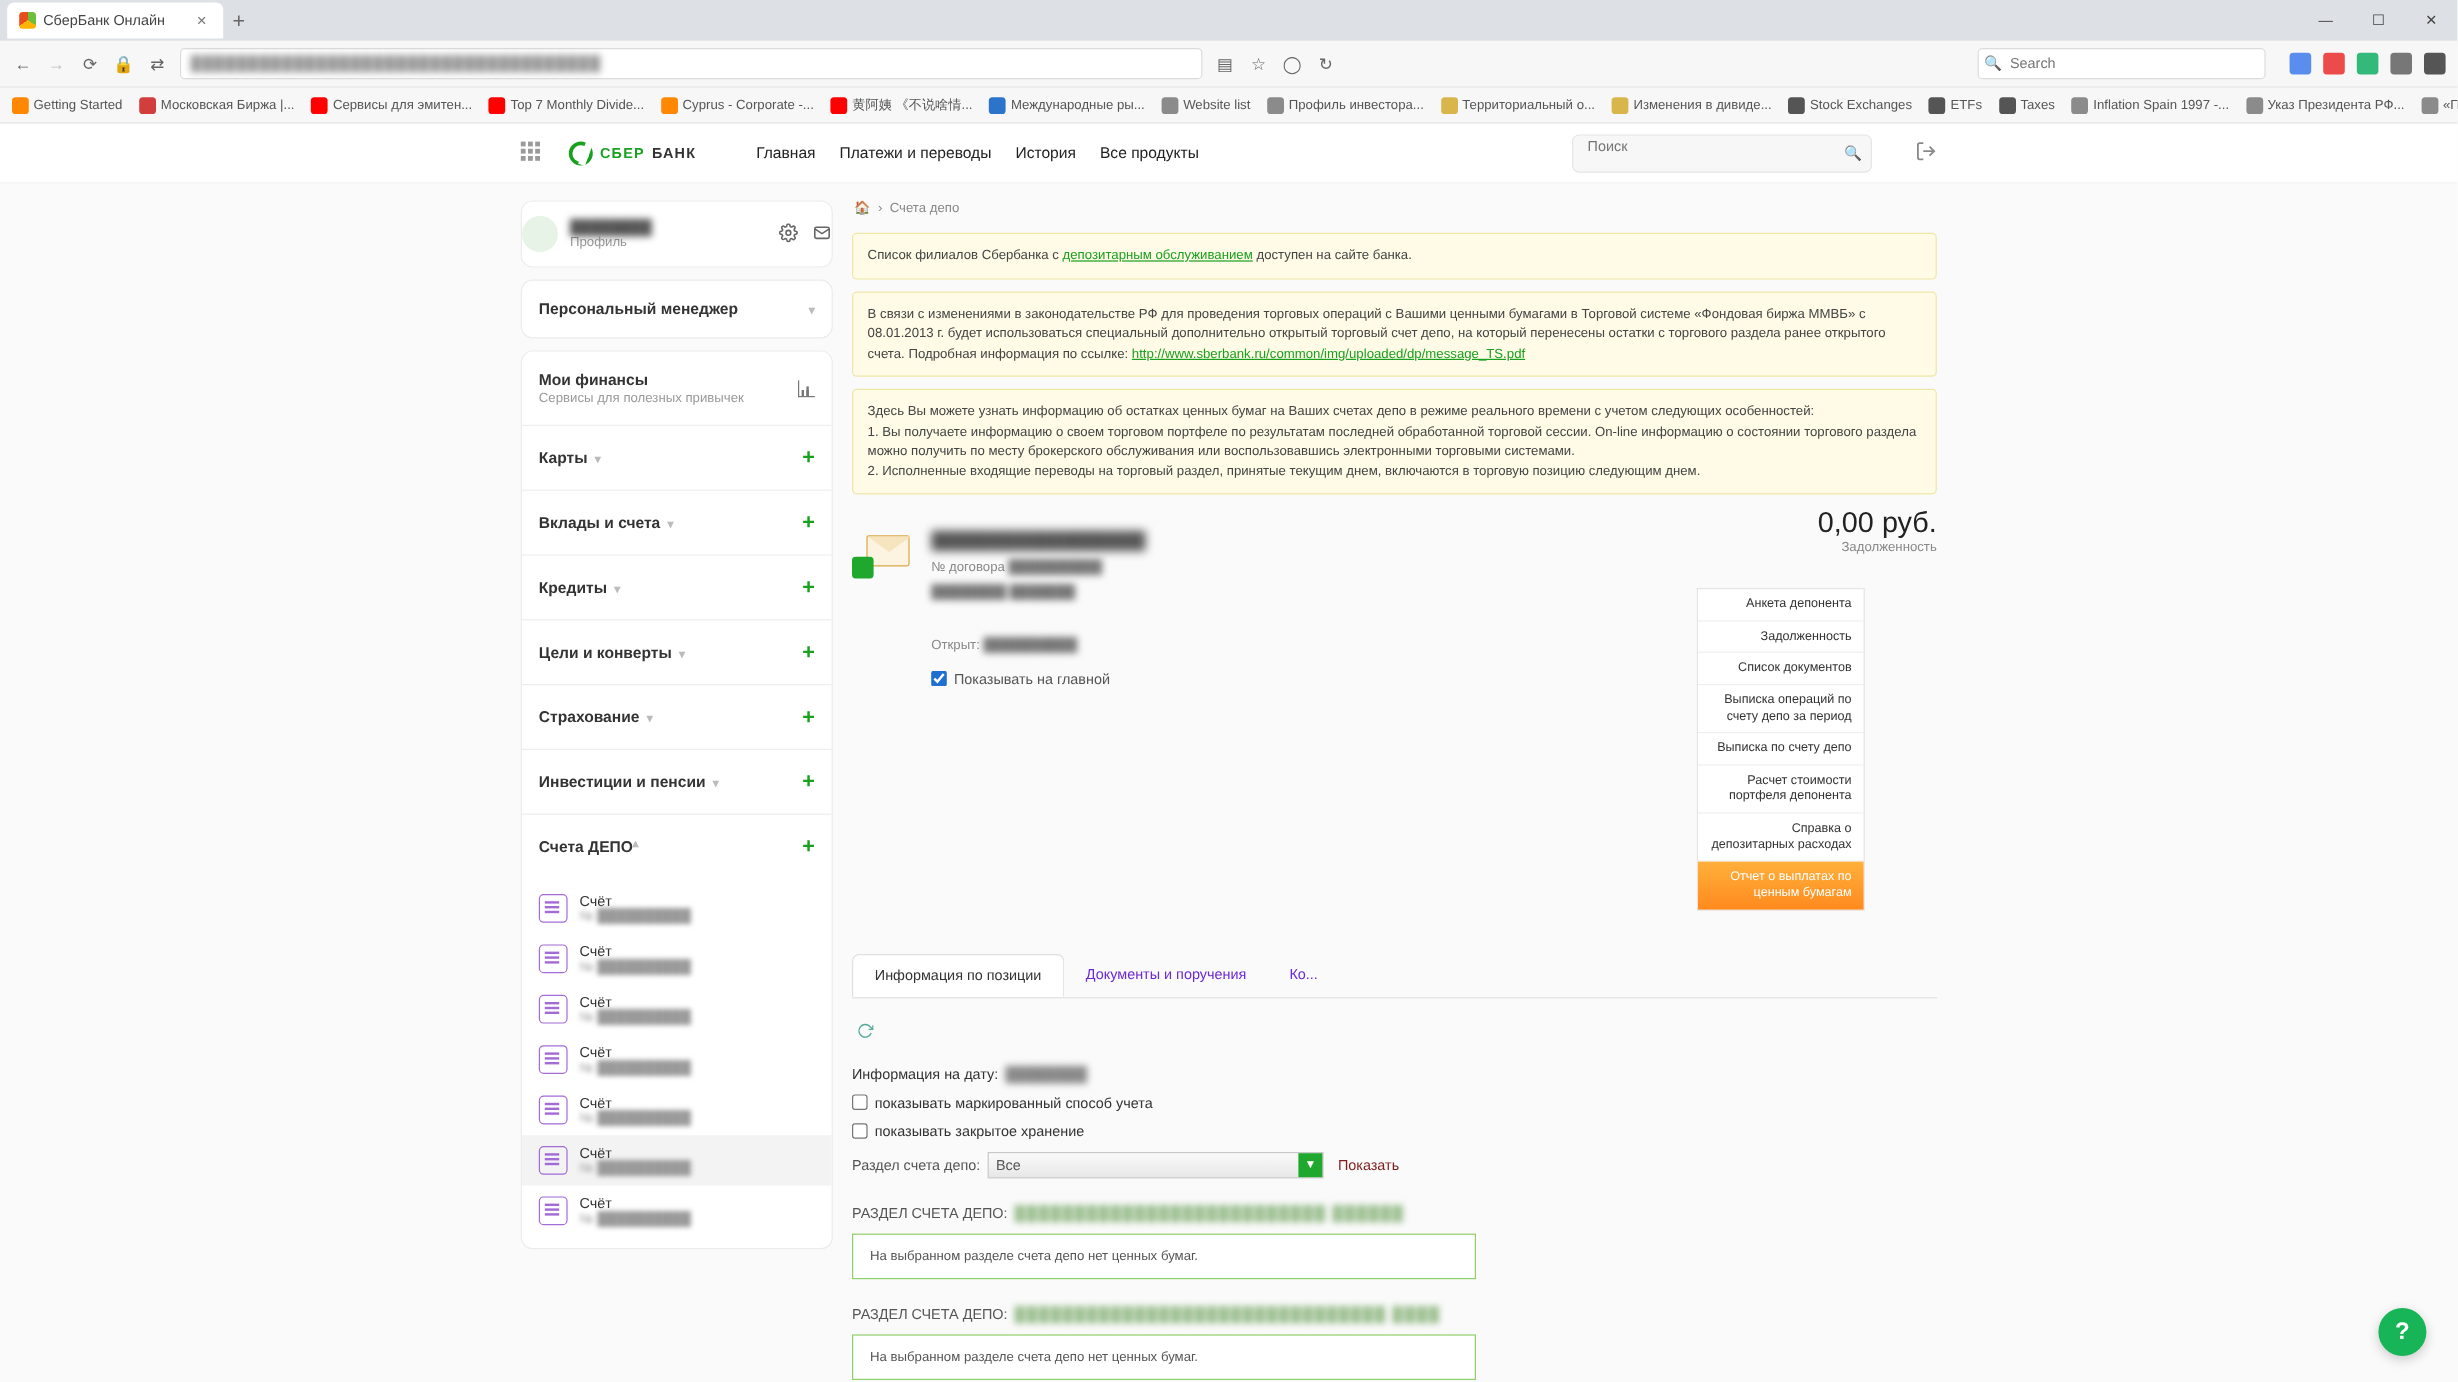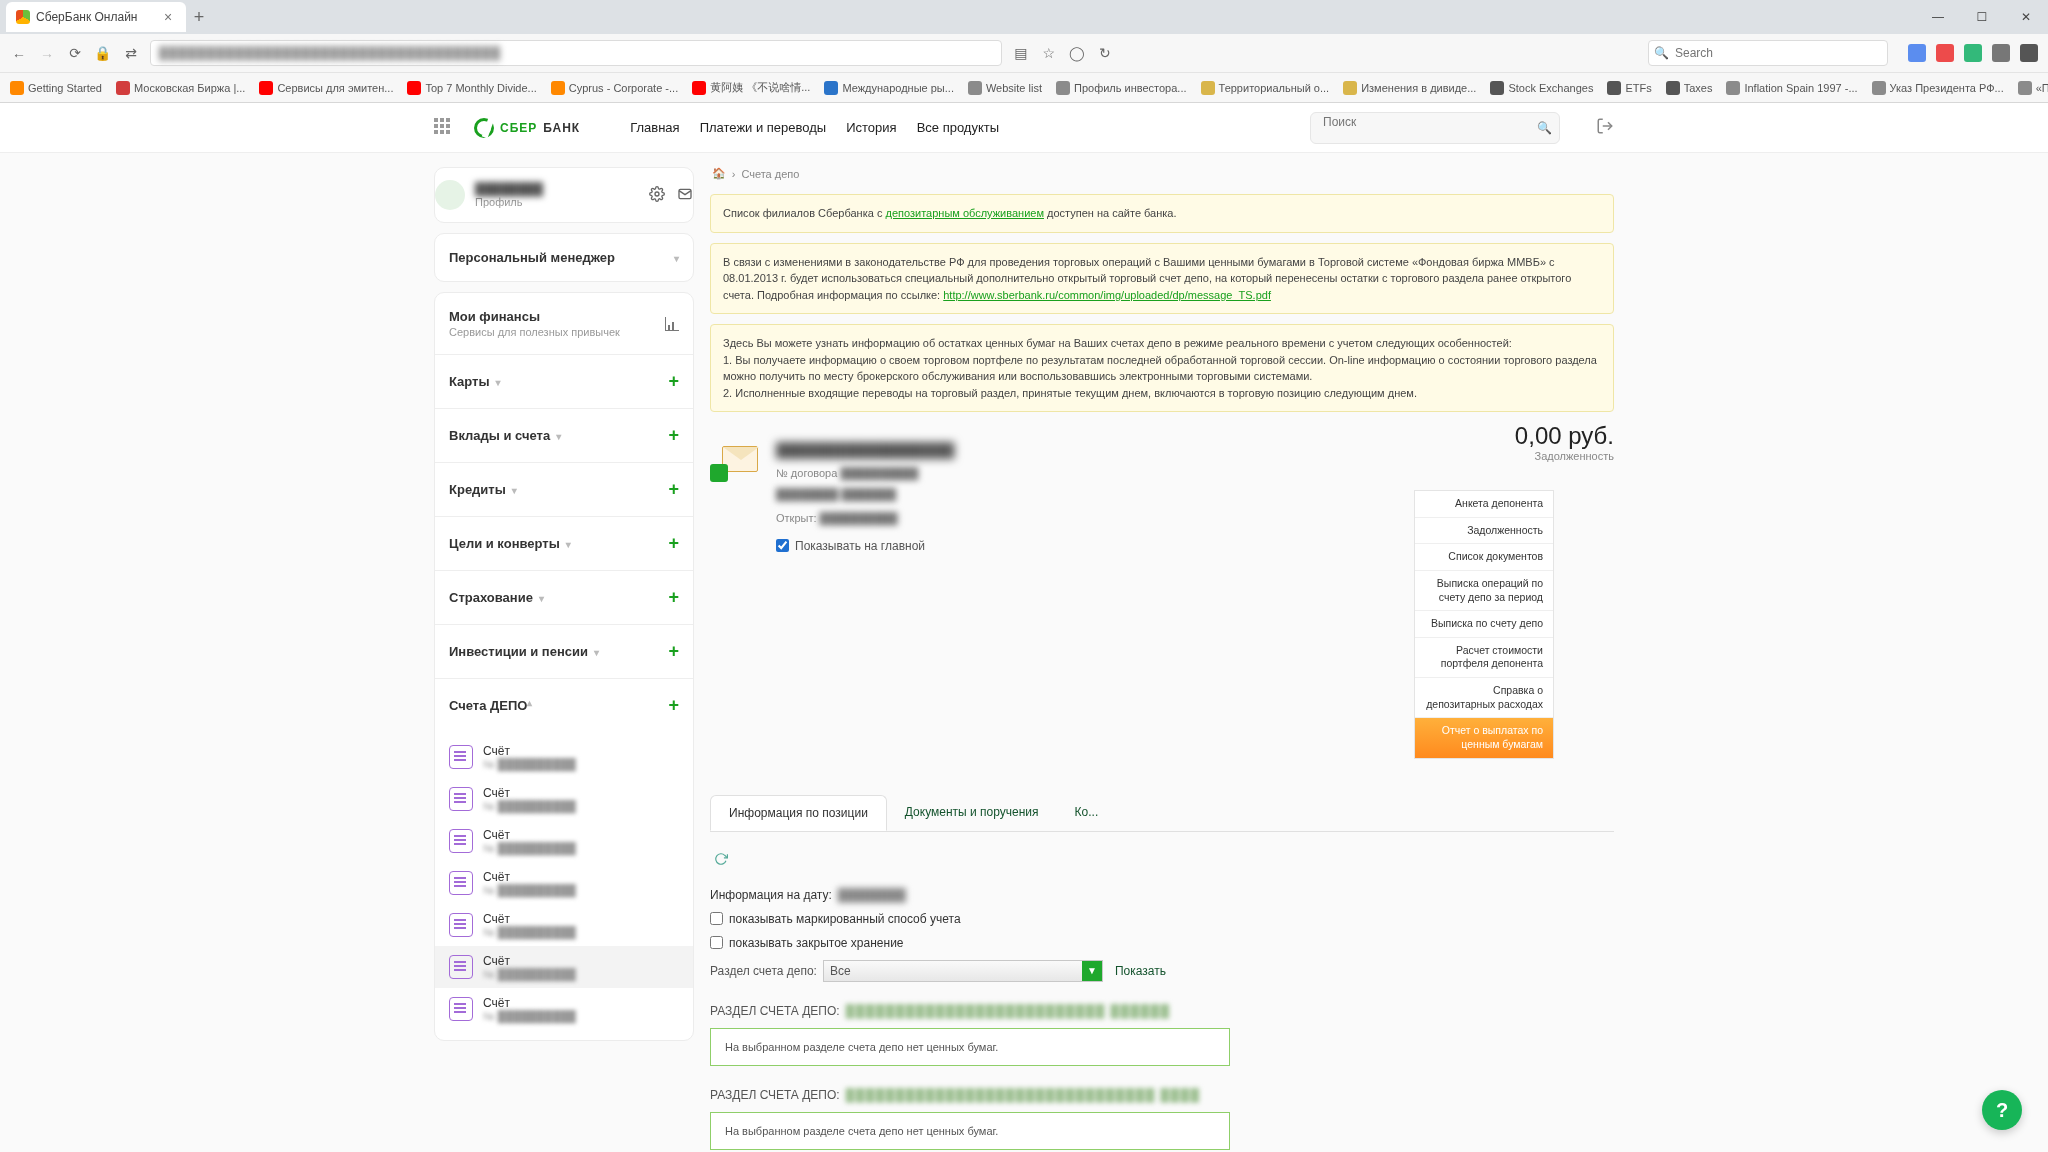--- a/index.html
+++ b/index.html
@@ -107,34 +107,34 @@
   .depo-balance .sublabel{ font-size:11px; color:#888;}
 
   .actions-panel{ width:140px; margin:28px 0 0 0; border:1px solid #e4e4e4; font-size:10.5px; line-height:1.3; background:#fff;}
   .actions-panel li{ list-style:none; padding:6px 10px; border-bottom:1px solid #efefef; cursor:pointer; color:#333;}
   .actions-panel li:last-child{border-bottom:none;}
   .actions-panel li.active{ background:linear-gradient(#ffb03b,#ff8a1e); color:#fff;}
 
   .summary-row{ display:flex; align-items:flex-start; gap:24px; }
 
   .tabs{ margin-top:26px; display:flex; border-bottom:1px solid #e0e0e0; font-size:12px; }
-  .tabs .tabi{ padding:10px 18px; color:#14532d; cursor:pointer;}
+  .tabs .tabi{ padding:10px 18px; color:#6d28d9; cursor:pointer;}
   .tabs .tabi.active{ background:#fff; border:1px solid #e0e0e0; border-bottom:1px solid #fff; border-radius:6px 6px 0 0; color:#333;}
   .ref-icon{ width:14px;height:14px; display:inline-block; margin:10px 0 0 4px; color:#7aa; }
   .ref-icon svg{width:14px;height:14px;}
 
   .info-area{ padding:12px 0 40px; display:flex; flex-direction:column; gap:10px;}
   .info-line{ font-size:12px; color:#555; display:flex; gap:6px; align-items:center;}
   .info-line .lbl{color:#333;}
   .info-line .vblur{ filter:blur(3px); color:#888;}
   .chk-line{ display:flex; align-items:center; gap:6px; font-size:12px; color:#333;}
   .section-label{ font-size:12px; color:#555; display:flex; align-items:center; gap:6px;}
   .select{ flex: 0 0 280px; height:22px; border:1px solid #c8c8c8; background:linear-gradient(#fafafa,#e7e7e7); display:flex; align-items:center; padding:0 6px; font-size:12px; position:relative;}
   .select .dd{ position:absolute; right:0; top:0; width:20px; height:100%; background:#1fa82d; color:#fff; display:flex; align-items:center; justify-content:center; font-size:10px;}
-  .show-btn{ color:#14532d; font-size:12px; cursor:pointer; margin-left:6px;}
+  .show-btn{ color:#7f1d1d; font-size:12px; cursor:pointer; margin-left:6px;}
 
   .depo-head{ font-size:12px; color:#555; margin-top:12px; display:flex; gap:6px; align-items:center;}
   .depo-head .dblur{ color:#9cbf90; filter:blur(2.5px); letter-spacing:1.5px;}
   .empty-box{ border:1.5px solid #8fcf69; background:#fff; padding:12px 14px; font-size:11px; color:#555; width:520px;}
 
   
   .fab{ position:fixed; right:26px; bottom:22px; width:40px;height:40px;border-radius:50%; background:#17b558; color:#fff; display:flex; align-items:center; justify-content:center; font-size:20px; font-weight:700; box-shadow:0 3px 10px rgba(0,0,0,0.2); cursor:pointer;}
   
   .sep{height:1px;background:#eee;margin:0;}
 </style>
@@ -438,21 +438,21 @@
         <div class="summary-row">
           <div class="depo-summary">
             <div class="depo-icon">
               <div class="env"></div>
                 <div class="stamp"></div>
             </div>
             <div class="depo-text">
               <span class="hblur">██████████████████</span>
               <div class="kvrow"><span class="kvlabel">№ договора</span> <span class="kvblur">██████████</span></div>
               <div class="kvrow"><span class="kvblur">████████ ███████</span></div>
-              <div class="kvrow" style="margin-top:8px"><span class="kvlabel">Открыт:</span> <span class="kvblur">██████████</span></div>
+              <div class="kvrow" style="margin-top:28px"><span class="kvlabel">Открыт:</span> <span class="kvblur">██████████</span></div>
               <div class="chkrow">
                 <input type="checkbox" checked="" style="">
                 <span>Показывать на главной</span>
               </div>
             </div>
           </div>
           <div class="depo-balance">
             <div class="amount">0,00 руб.</div>
             <div class="sublabel">Задолженность</div>
             <ul class="actions-panel" id="actions-panel">

